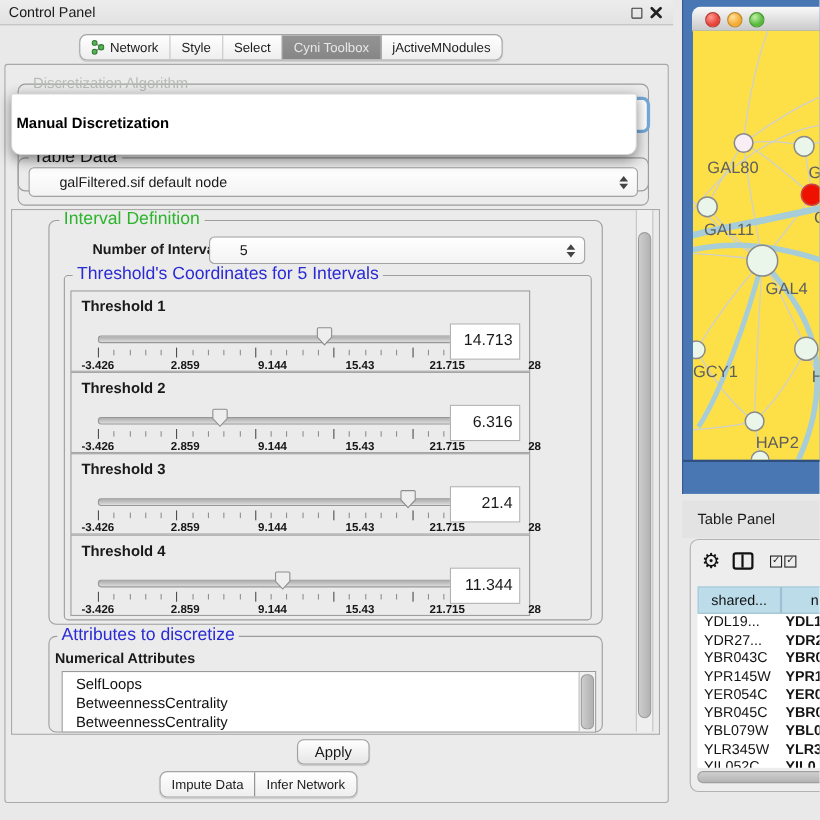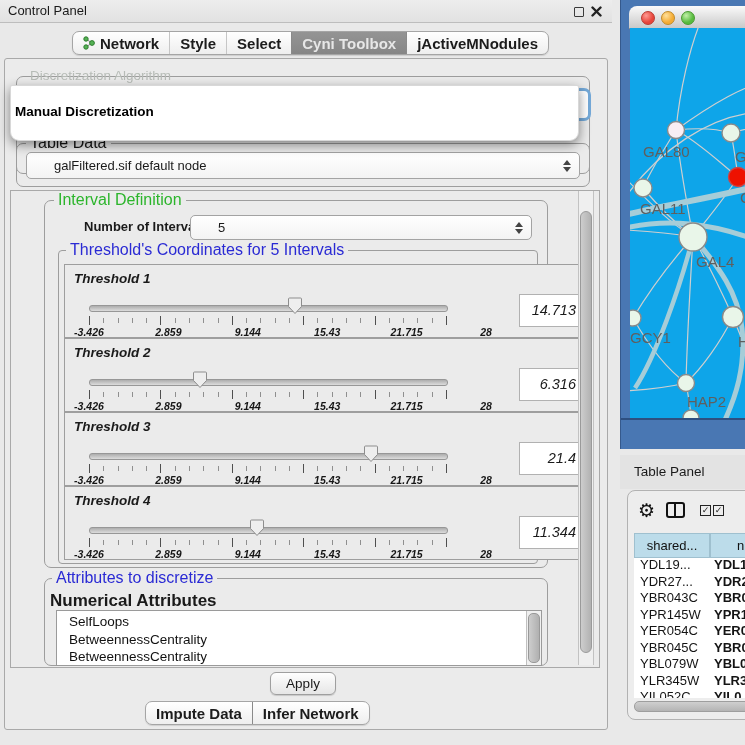--- a/index.html
+++ b/index.html
@@ -9,21 +9,21 @@
 
   
   #titlebar{left:0;top:0;width:612px;height:22px;background:linear-gradient(#ededed,#e2e2e2);
             border-bottom:1px solid #bdbdbd;}
   #titlebar .title{position:absolute;left:8px;top:0;line-height:22px;font-size:13px;}
   #float-icon{position:absolute;right:28px;top:7px;width:8px;height:8px;border:1.6px solid #3a3a3a;border-radius:1px;}
   #close-icon{position:absolute;right:10px;top:6px;width:11px;height:11px;}
 
   .seg-group{display:flex;height:22px;border:1px solid #a5a5a5;border-radius:7px;overflow:hidden;
              background:linear-gradient(#ffffff,#eeeeee);box-shadow:0 1px 1px rgba(0,0,0,.12);}
-  .seg{display:flex;align-items:center;justify-content:center;font-size:15px;font-weight:bold;
+  .seg{display:flex;align-items:center;justify-content:center;font-size:12px;font-weight:normal;
        padding:0 10px;white-space:nowrap;color:#1c1c1c;}
   .seg.sep{border-left:1px solid #c6c6c6;}
   .seg.selected{background:linear-gradient(#949494,#868686);color:#e7e7e7;border-left:1px solid #8a8a8a;}
   .seg.after-selected{border-left:1px solid #8a8a8a;}
   #top-tabs{left:72px;top:31px;}
   #bottom-tabs{left:145px;top:701px;}
 
   #main-box{left:4px;top:58px;width:602px;height:670px;border:1px solid #a9a9a9;border-radius:3px;background:#ebebeb;}
 
   .groupbox{position:absolute;border:1px solid #9d9d9d;border-radius:7px;}
@@ -83,21 +83,21 @@
              box-shadow:0 1px 1px rgba(0,0,0,.15);}
 
   
   #net-frame{left:620px;top:0;width:125px;height:449px;background:#4977b3;border-left:1px solid #35598c;}
   #net-titlebar{position:absolute;left:8px;top:6px;right:0;height:22px;border-radius:8px 0 0 0;
                 background:linear-gradient(#fafafa,#c9c9c9);border-bottom:1px solid #8f8f8f;}
   .light{position:absolute;top:5px;width:12px;height:12px;border-radius:50%;}
   #light-red{left:12px;background:radial-gradient(circle at 35% 30%,#ff9a92,#e7453a 60%);border:1px solid #b93a31;}
   #light-yellow{left:32px;background:radial-gradient(circle at 35% 30%,#ffe09a,#f4ac34 60%);border:1px solid #c08a28;}
   #light-green{left:52px;background:radial-gradient(circle at 35% 30%,#c2f0a8,#58bb3f 60%);border:1px solid #49992f;}
-  #net-canvas{position:absolute;left:9px;top:28px;width:116px;height:390px;background:#0ea5e9;overflow:hidden;}
+  #net-canvas{position:absolute;left:9px;top:28px;width:116px;height:390px;background:#fde047;overflow:hidden;}
   #net-bottom-line{position:absolute;left:0;top:418px;width:125px;height:2px;background:#2e4f80;}
   #net-canvas text{font-family:"Liberation Sans",sans-serif;font-size:15px;fill:#5f5f5f;}
 
   
   #tp-title{left:620px;top:455px;width:125px;height:34px;background:#e3e3e3;}
   #tp-title span{position:absolute;left:14px;top:9px;font-size:13.5px;color:#1a1a1a;}
   #tp-box{left:627px;top:490px;width:130px;height:228px;background:#ededed;border:1px solid #b2b2b2;border-radius:8px;}
   #tp-toolbar{position:absolute;left:6px;top:10px;height:22px;width:112px;}
   #gear-icon{position:absolute;left:4px;top:-2px;font-family:"DejaVu Sans",sans-serif;font-size:19px;color:#111;}
   #columns-icon{position:absolute;left:32px;top:1px;width:15px;height:12px;border:2px solid #111;border-radius:3px;}
@@ -186,21 +186,21 @@
 <div class="abs combo" style="left:190px;top:215px;width:340px;height:23px;">
   <span class="val">5</span>
   <span class="stepper">
       <span class="up"></span>
       <span class="down"></span>
     </span>
 </div>
 
 <div class="abs groupbox" style="left:58px;top:250px;width:478px;height:312px;border-radius:4px;"></div>
 <div class="abs grouptitle gt-blue" style="left:66px;top:243px;">Threshold's Coordinates for 5 Intervals</div>
-<div class="abs" style="left:64px;top:264px;width:528px;font-style:italic;" id="thresholds-container">
+<div class="abs" style="left:64px;top:264px;width:418px;" id="thresholds-container">
   <div class="threshold-panel">
     <div class="th-label">Threshold 1</div>
     <div class="th-slider">
       <div class="th-track"></div>
       <div class="th-handle" style="left: calc(57.72% - 8px);">
         <svg width="16" height="18" viewBox="0 0 16 18">
           <path d="M2.5 1 H13.5 Q14.5 1 14.5 2 V9.5 L8 16.5 L1.5 9.5 V2 Q1.5 1 2.5 1 Z" fill="#eeeeee" stroke="#8d8d8d" stroke-width="1"></path>
         </svg>
       </div>
       <div class="th-ticks">
@@ -386,21 +386,21 @@
           <span style="left: 80%;">21.715</span>
           <span style="left: 100%;">28</span>
         </div>
     </div>
     <div class="th-value"><span>11.344</span></div>
   </div>
 </div>
 
 <div class="abs groupbox" style="left:44px;top:578px;width:502px;height:86px;"></div>
 <div class="abs grouptitle gt-blue" style="left:52px;top:571px;">Attributes to discretize</div>
-<div class="abs" style="left:50px;top:591px;font-size:17px;font-weight:bold;">Numerical Attributes</div>
+<div class="abs" style="left:50px;top:591px;font-size:13px;font-weight:bold;">Numerical Attributes</div>
 <div class="abs" id="attr-list">
   <div id="attr-items" style="padding-top:2px;">
       <div class="list-item">SelfLoops</div>
       <div class="list-item">BetweennessCentrality</div>
       <div class="list-item">BetweennessCentrality</div>
     </div>
   <div class="sb">
       <div class="thumb"></div>
     </div>
 </div>

